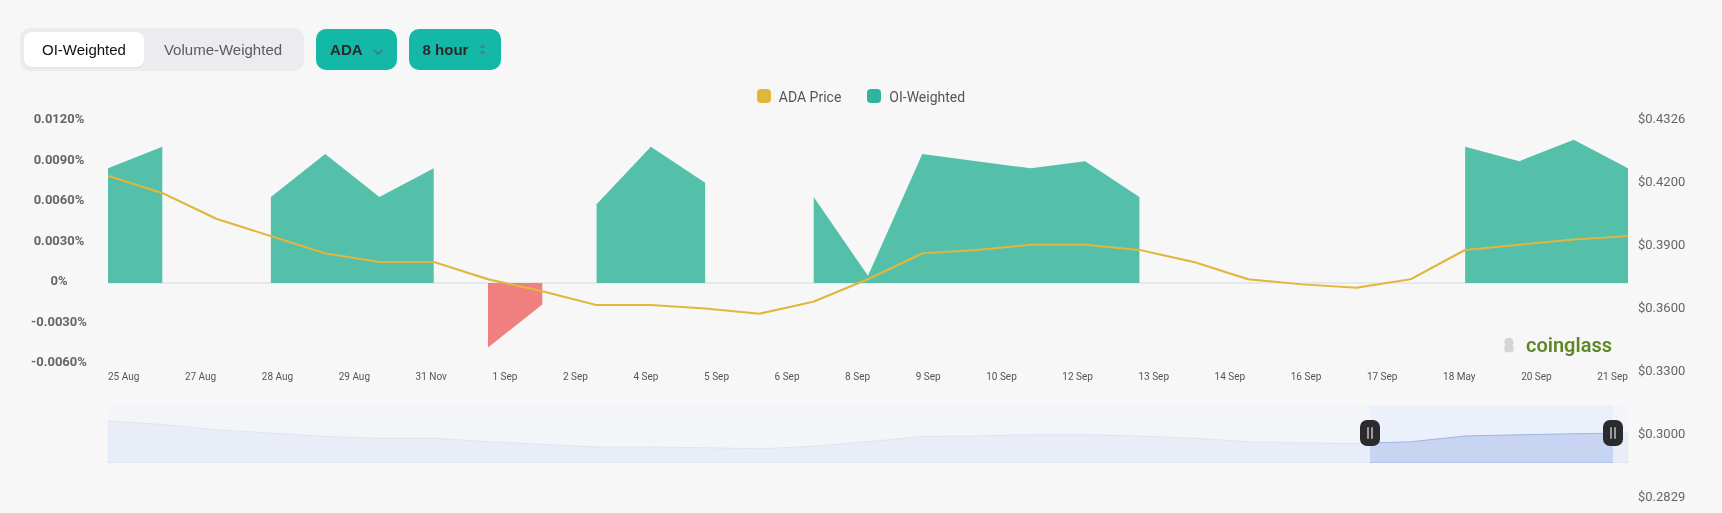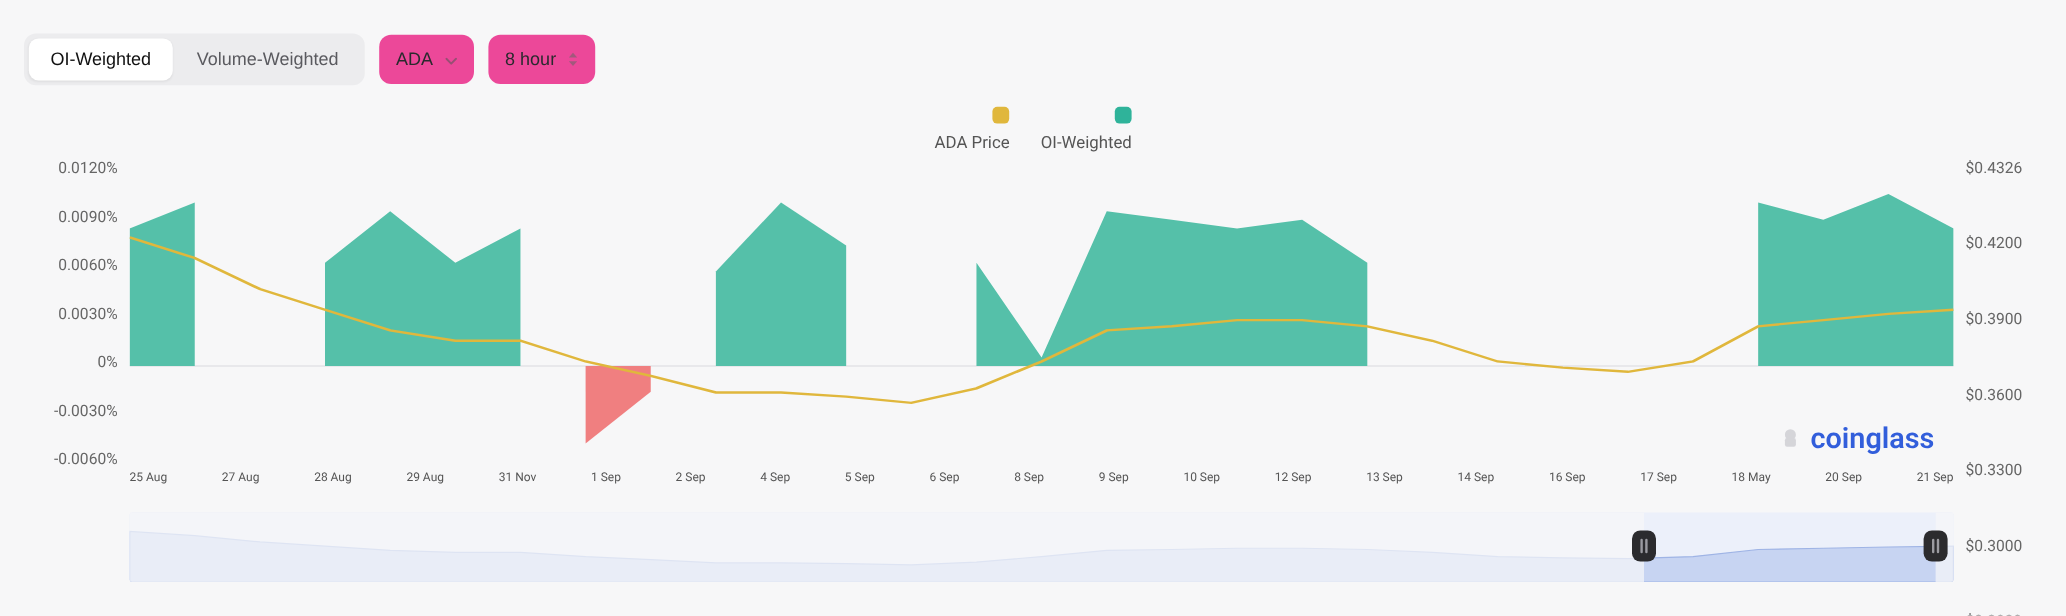--- a/index.html
+++ b/index.html
@@ -44,79 +44,79 @@
     border-radius: 8px;
     cursor: pointer;
     font-weight: 500;
   }
   .seg-btn.active {
     background: #fff;
     color: #111;
     box-shadow: 0 1px 2px rgba(0,0,0,0.06);
   }
   .dd {
-    background: #ec4899;
+    background: #14b8a6;
     border: none;
     border-radius: 10px;
     padding: 12px 14px;
     font-size: 15px;
     color: #2a2a2e;
     display: flex;
     align-items: center;
     gap: 10px;
     cursor: pointer;
-    font-weight: 400;
+    font-weight: 700;
   }
   .dd .caret { opacity: .55; }
   .updown { opacity:.55; display:flex; flex-direction:column; line-height:0; gap:1px;}
   .legend {
     display: flex;
     justify-content: center;
     gap: 26px;
     padding: 18px 0 6px 0;
     font-size: 14px;
     color: #555;
   }
-  .legend-item { display:flex; align-items:flex-end; gap:8px;flex-direction:column; }
+  .legend-item { display:flex; align-items:flex-start; gap:8px; }
   .swatch { width:14px; height:14px; border-radius:4px; }
   .sw-price { background:#e0b73c; }
   .sw-oi { background:#2fb39a; }
 
   .chart-wrap {
     position: relative;
     margin: 0 20px;
     height: 280px;
   }
   .y-left, .y-right {
     position: absolute;
     top: 0; bottom: 22px;
     display: flex;
     flex-direction: column;
     justify-content: space-between;
     font-size: 13px;
     color: #666;
   }
-  .y-left { left: 0; width: 78px; text-align: right; }
+  .y-left { left: 0; width: 78px; text-align: center; font-weight: bold; }
   .y-right { right: 0; width: 64px; text-align: left; gap: 48px; }
   .plot {
     position: absolute;
     left: 88px; right: 74px; top: 0; bottom: 22px;
     background: #f7f7f8;
   }
   .plot svg { width:100%; height:100%; display:block; }
   .x-axis {
     position:absolute; left:88px; right:74px; bottom:0; height:20px;
     display:flex; justify-content:space-between; font-size:10px; color:#555;
   }
   .x-tick { white-space:nowrap; }
 
   .watermark {
     position:absolute; right:90px; bottom:34px;
     display:flex; align-items:center; gap:6px;
-    color:#1d4ed8; font-size:24px; font-weight:600;
+    color:#4d7c0f; font-size:20px; font-weight:600;
     opacity:.9;
   }
   .watermark svg { opacity:.8; }
 
   .range-wrap {
     position: relative;
     margin: 14px 20px 0 20px;
     height: 58px;
   }
   .range-bg {

